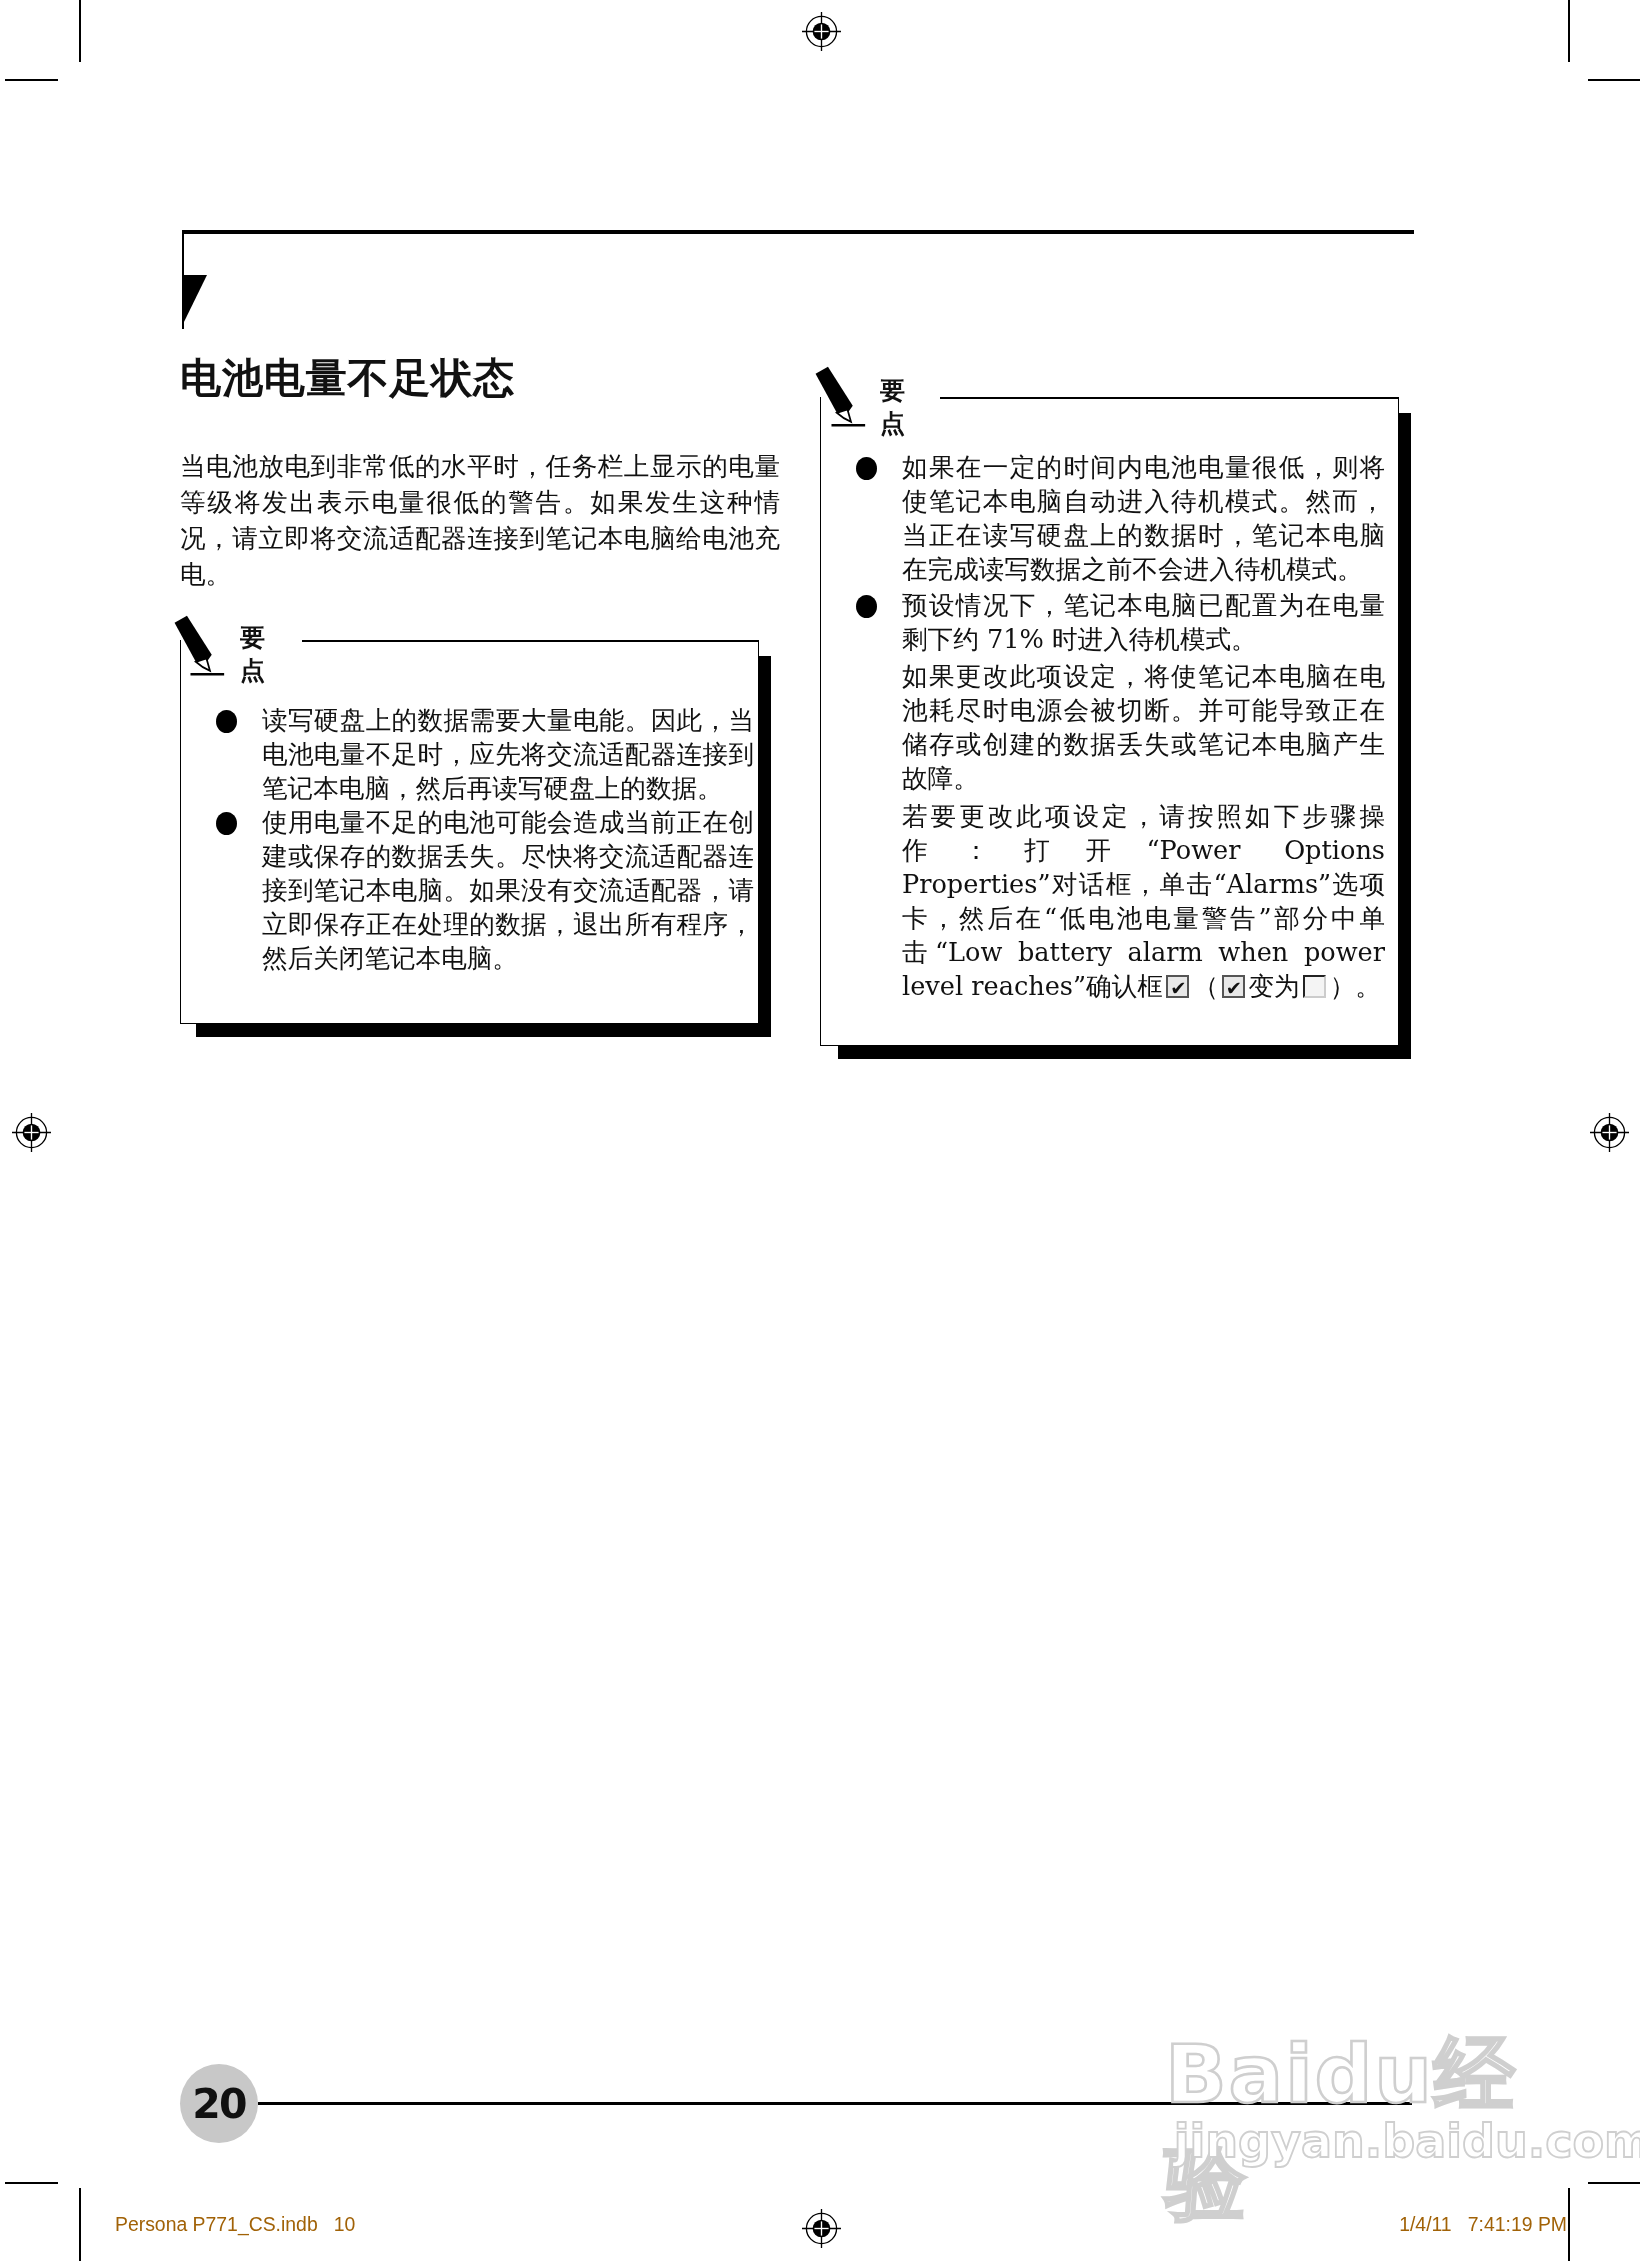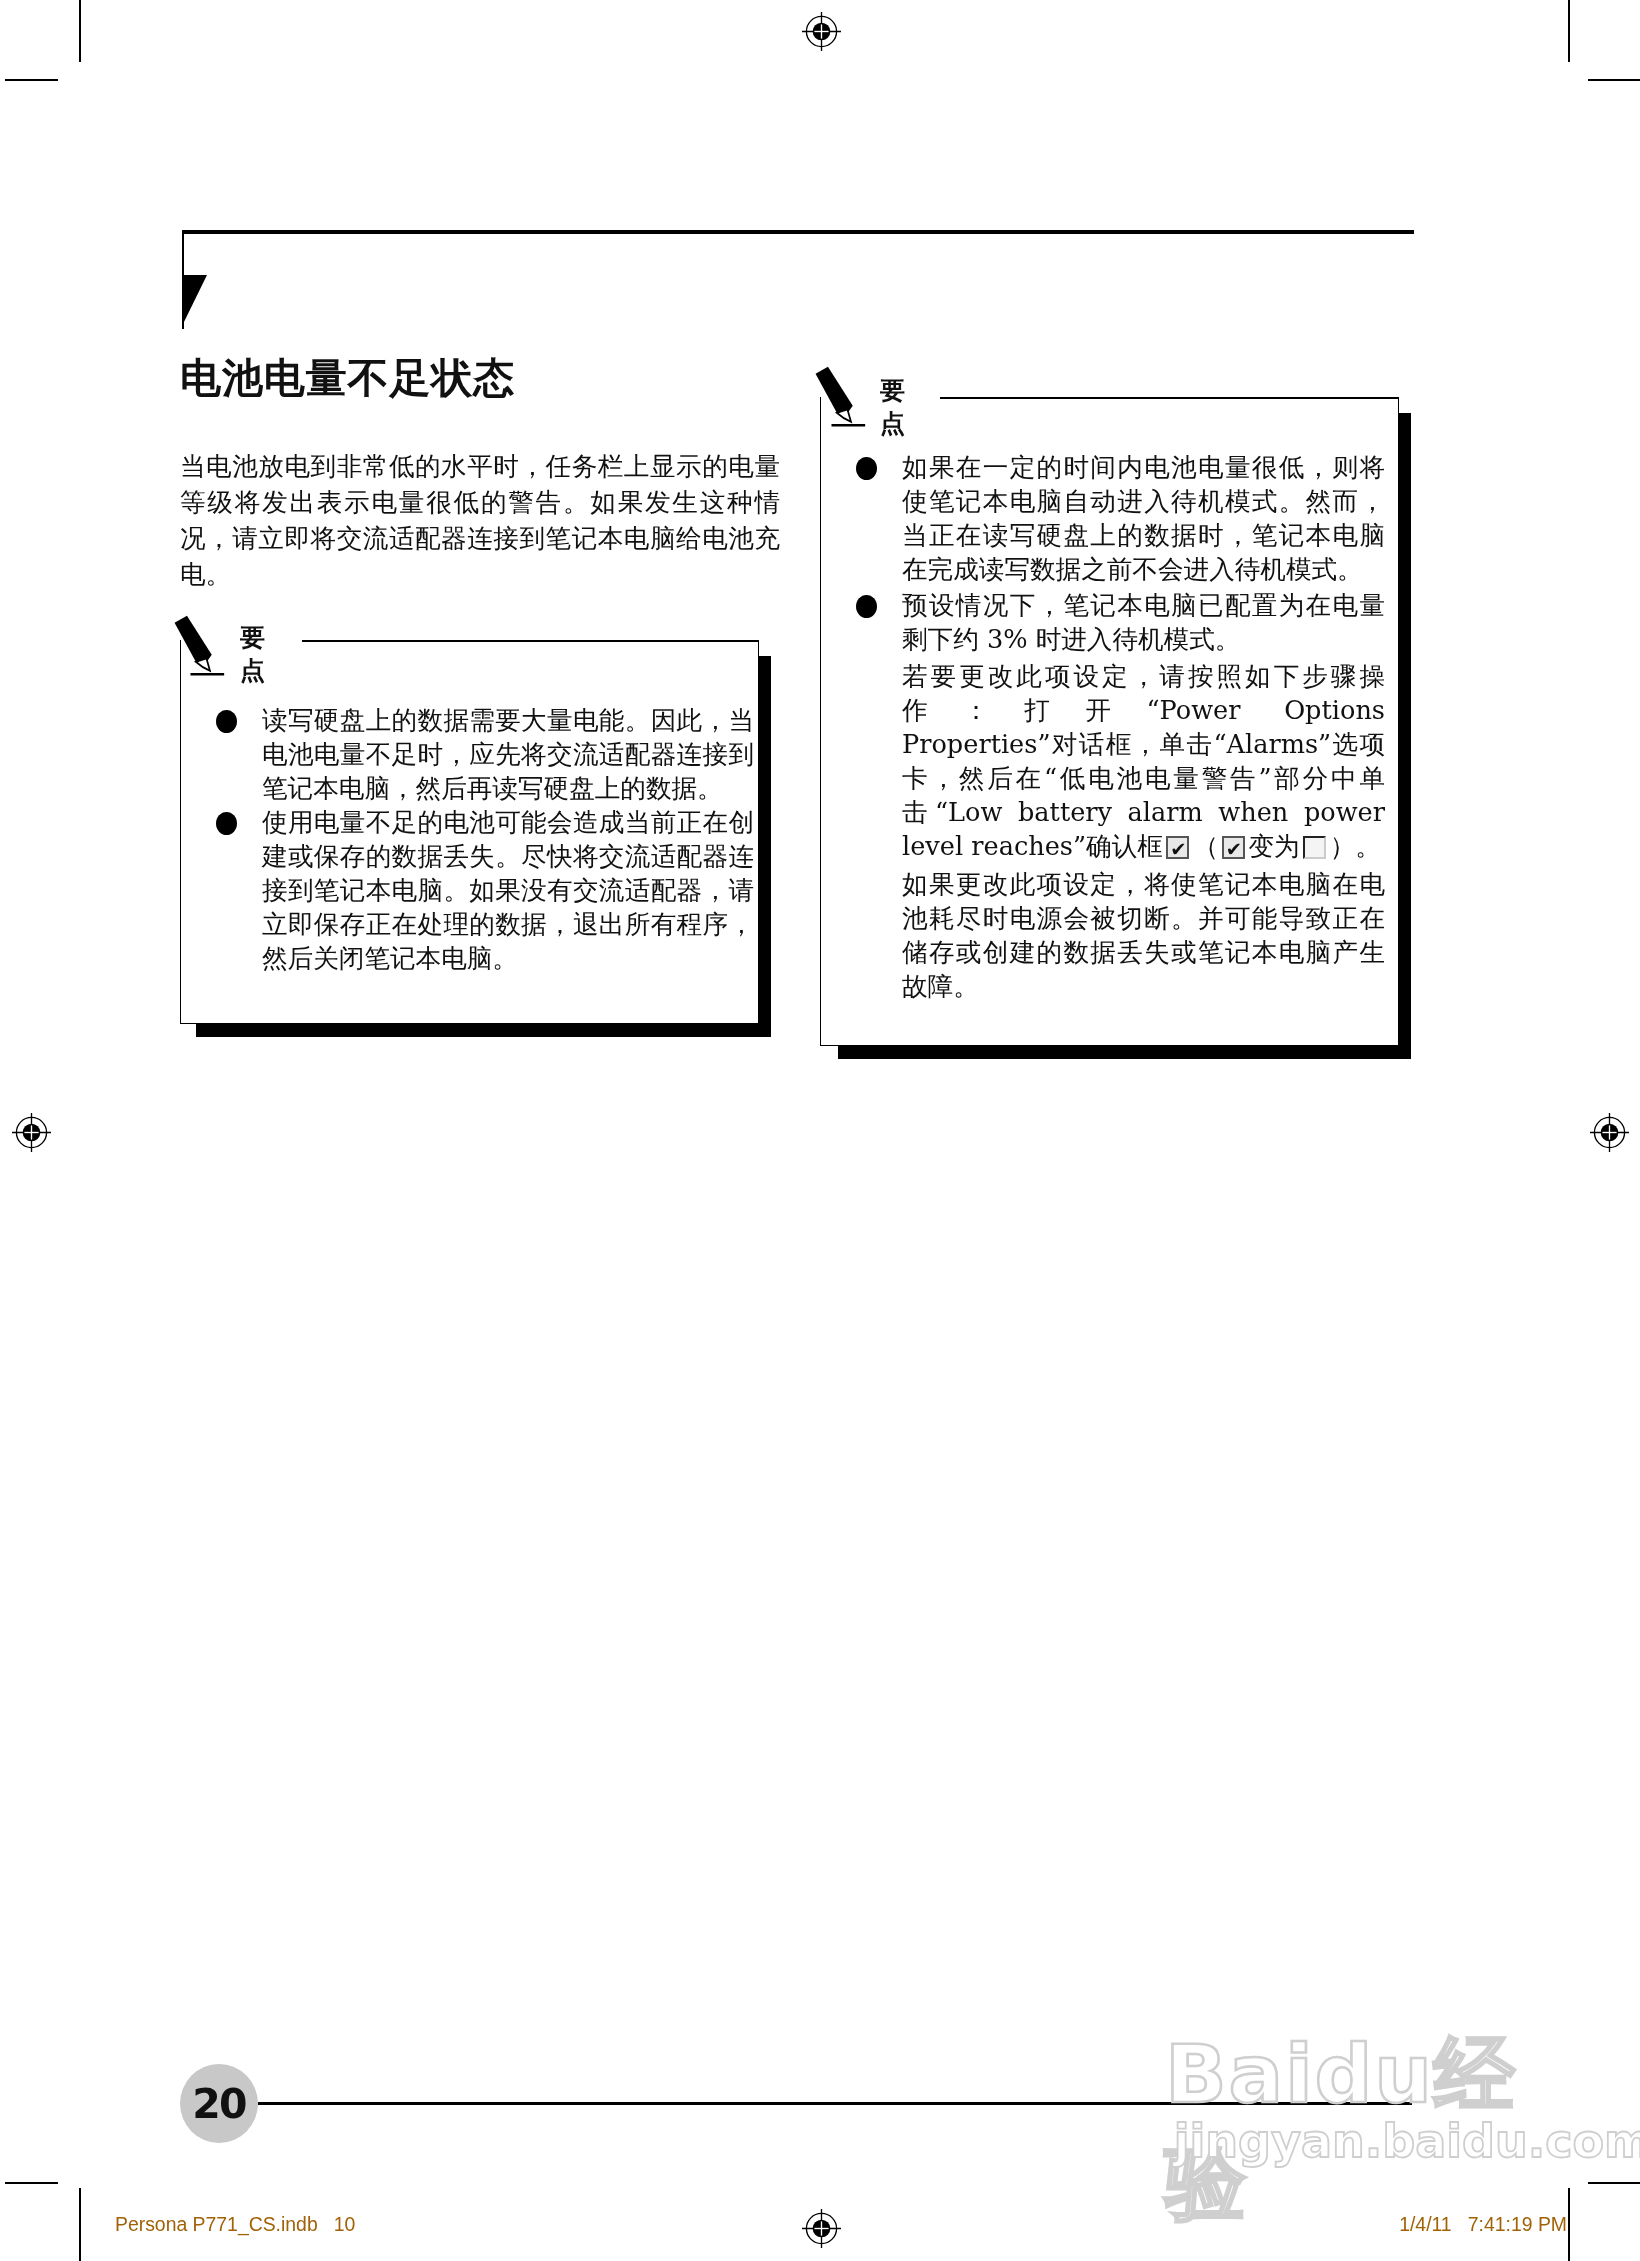--- a/index.html
+++ b/index.html
@@ -124,25 +124,25 @@
     <line x1="22" y1="68" x2="60" y2="68" stroke="#000" stroke-width="3"></line>
   </svg>
   <div class="label" style="left:880px; top:374px;">要点</div>
   <ul style="left:822px; top:434px; width:547px;">
     <li>
       <span class="bullet"></span>
       <span>如果在一定的时间内电池电量很低，则将使笔记本电脑自动进入待机模式。然而，当正在读写硬盘上的数据时，笔记本电脑在完成读写数据之前不会进入待机模式。</span>
     </li>
     <li style="margin-top:1.8px;">
       <span class="bullet"></span>
-      <span>预设情况下，笔记本电脑已配置为在电量剩下约 3% 时进入待机模式。</span>
+      <span>预设情况下，笔记本电脑已配置为在电量剩下约 71% 时进入待机模式。</span>
+      <p>如果更改此项设定，将使笔记本电脑在电池耗尽时电源会被切断。并可能导致正在储存或创建的数据丢失或笔记本电脑产生故障。</p>
       <p>
         <span>若要更改此项设定，请按照如下步骤操作：打开“Power Options Properties”对话框，单击“Alarms”选项卡，然后在“低电池电量警告”部分中单击“Low battery alarm when power level reaches”确认框</span><span class="cb checked"></span><span>（</span><span class="cb checked"></span><span>变为</span><span class="cb empty"></span><span>）。</span>
       </p>
-      <p>如果更改此项设定，将使笔记本电脑在电池耗尽时电源会被切断。并可能导致正在储存或创建的数据丢失或笔记本电脑产生故障。</p>
     </li>
   </ul>
 </div>
 
 <div class="page-num">20</div>
 <div class="bottom-rule"></div>
 
 <div class="watermark">
   <div class="wm-main">Baidu经验</div>
   <div class="wm-sub">jingyan.baidu.com</div>

